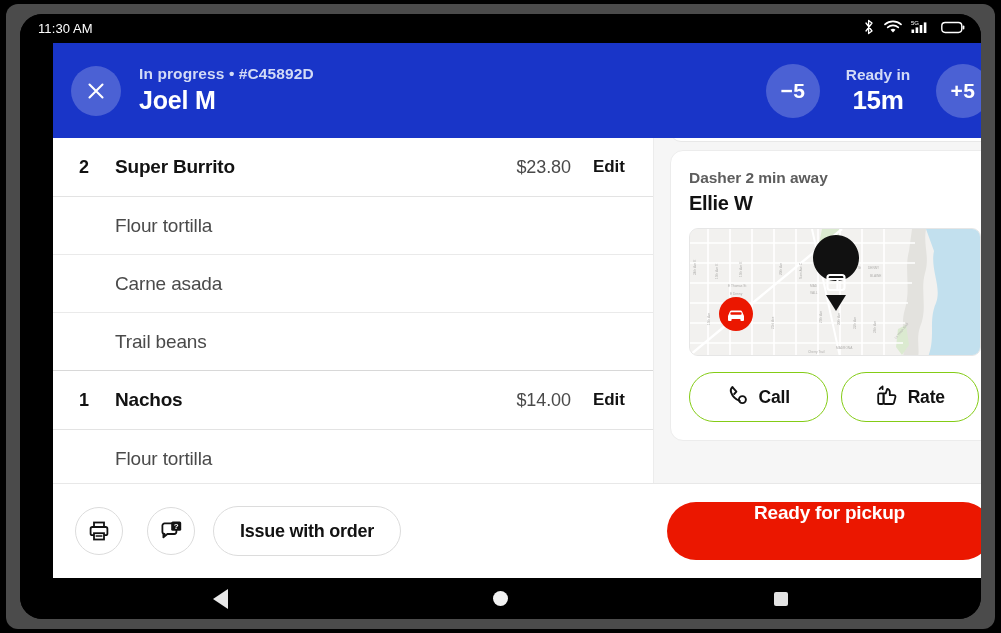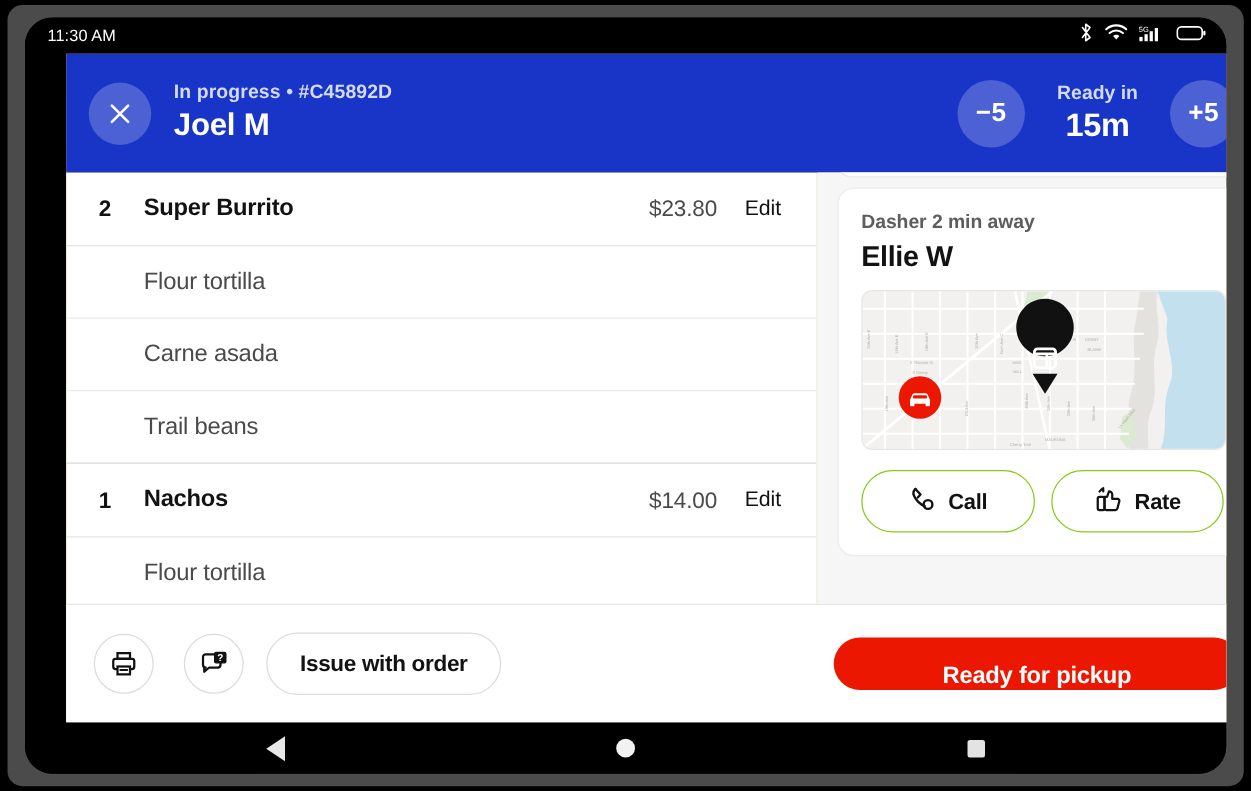--- a/index.html
+++ b/index.html
@@ -124,21 +124,21 @@
   .item-name {
     flex: 1 1 auto;
     font-size: 19px; font-weight: bold; color: #121212;
     letter-spacing: -.2px;
   }
   .item-price {
     font-size: 18px; color: #4a4a4a; margin-right: 22px;
     letter-spacing: -.1px;
   }
   .item-edit {
-    font-size: 17px; font-weight: normal; color: #121212;
+    font-size: 17px; font-weight: bold; color: #121212;
     cursor: pointer;
   }
   .option-row {
     display: flex; align-items: center;
     height: 58px;
     border-bottom: 1px solid #eaeaea;
     padding-left: 62px;
   }
   .option-name {
     font-size: 19px; color: #4a4a4a; letter-spacing: -.15px; text-align: center;
@@ -166,21 +166,21 @@
     background: #fff;
     border: 1px solid #ececec;
     border-radius: 13px;
     padding: 18px 18px 18px 18px;
   }
   #dasher-eta {
     font-size: 15.5px; font-weight: bold; color: #5d5d5d;
     letter-spacing: -.05px;
   }
   #dasher-name {
-    font-size: 23px; font-weight: bold; color: #121212;
+    font-size: 20px; font-weight: bold; color: #121212;
     letter-spacing: -.3px; margin-top: 5px;
   }
 
   
   #dasher-map {
     position: relative;
     margin-top: 13px;
     width: 292px; height: 128px;
     border-radius: 9px;
     overflow: hidden;
@@ -236,24 +236,24 @@
     margin-left: 18px;
     cursor: pointer;
     flex: 0 0 auto;
   }
   #issue-button-label {
     font-size: 18px; font-weight: bold; color: #121212;
     letter-spacing: -.25px;
   }
   #bottom-spacer { flex: 1 1 auto; }
   #primary-cta {
-    width: 325px; height: 42px;
+    width: 325px; height: 58px;
     background: #eb1700;
     border-radius: 29px;
-    display: flex; align-items: flex-end; justify-content: center;
+    display: flex; align-items: flex-start; justify-content: center;
     cursor: pointer;
     flex: 0 0 auto;
   }
   #primary-cta-label {
     color: #fff; font-size: 19px; font-weight: bold;
     letter-spacing: -.2px;
   }
 
   
   #nav-bar {

